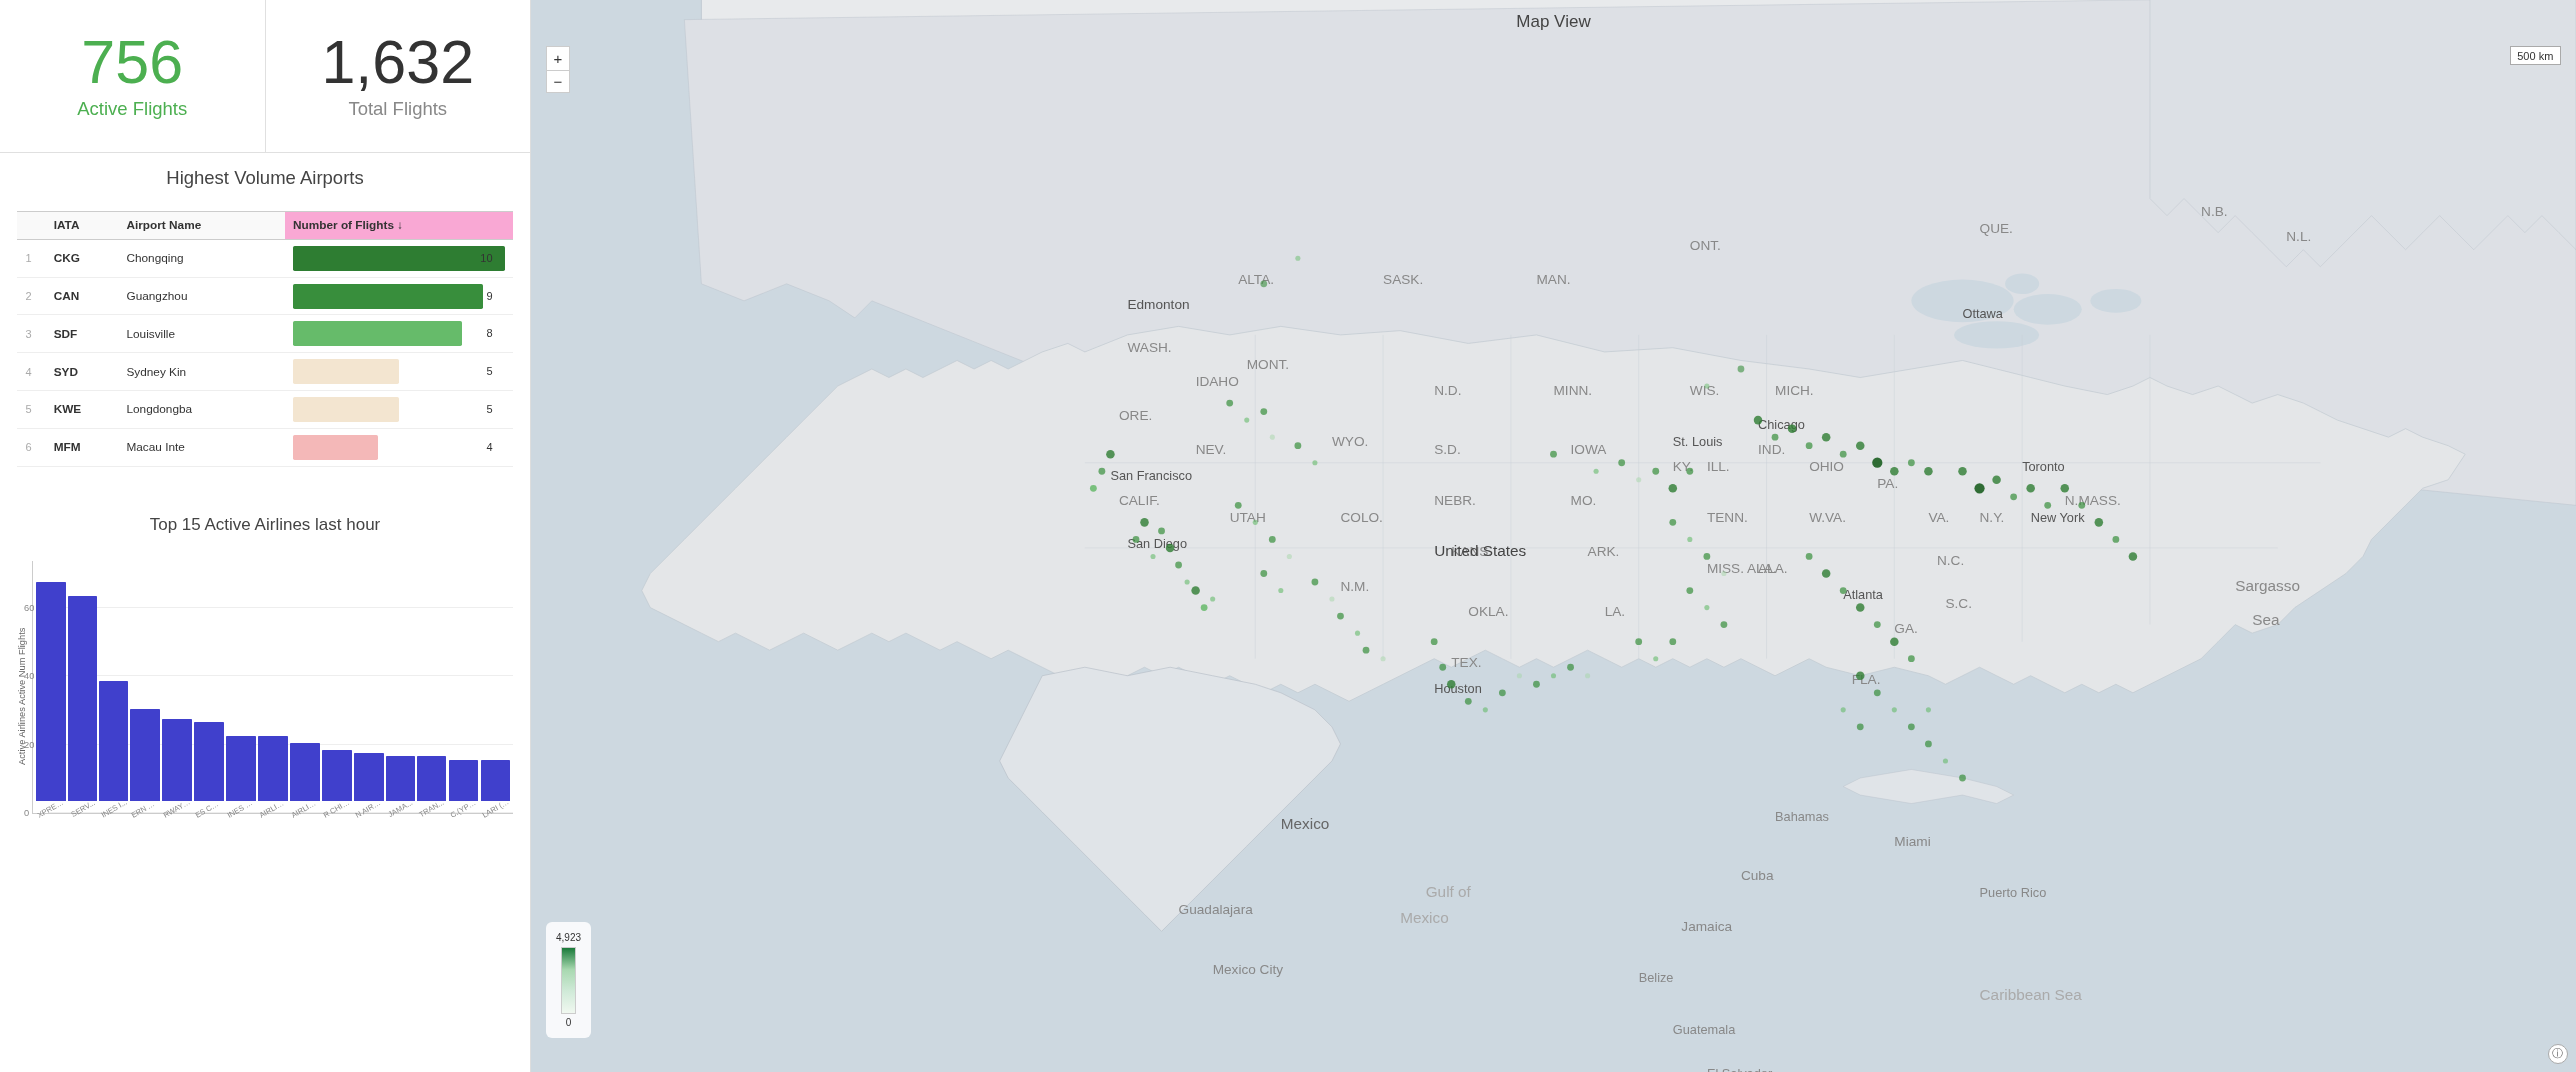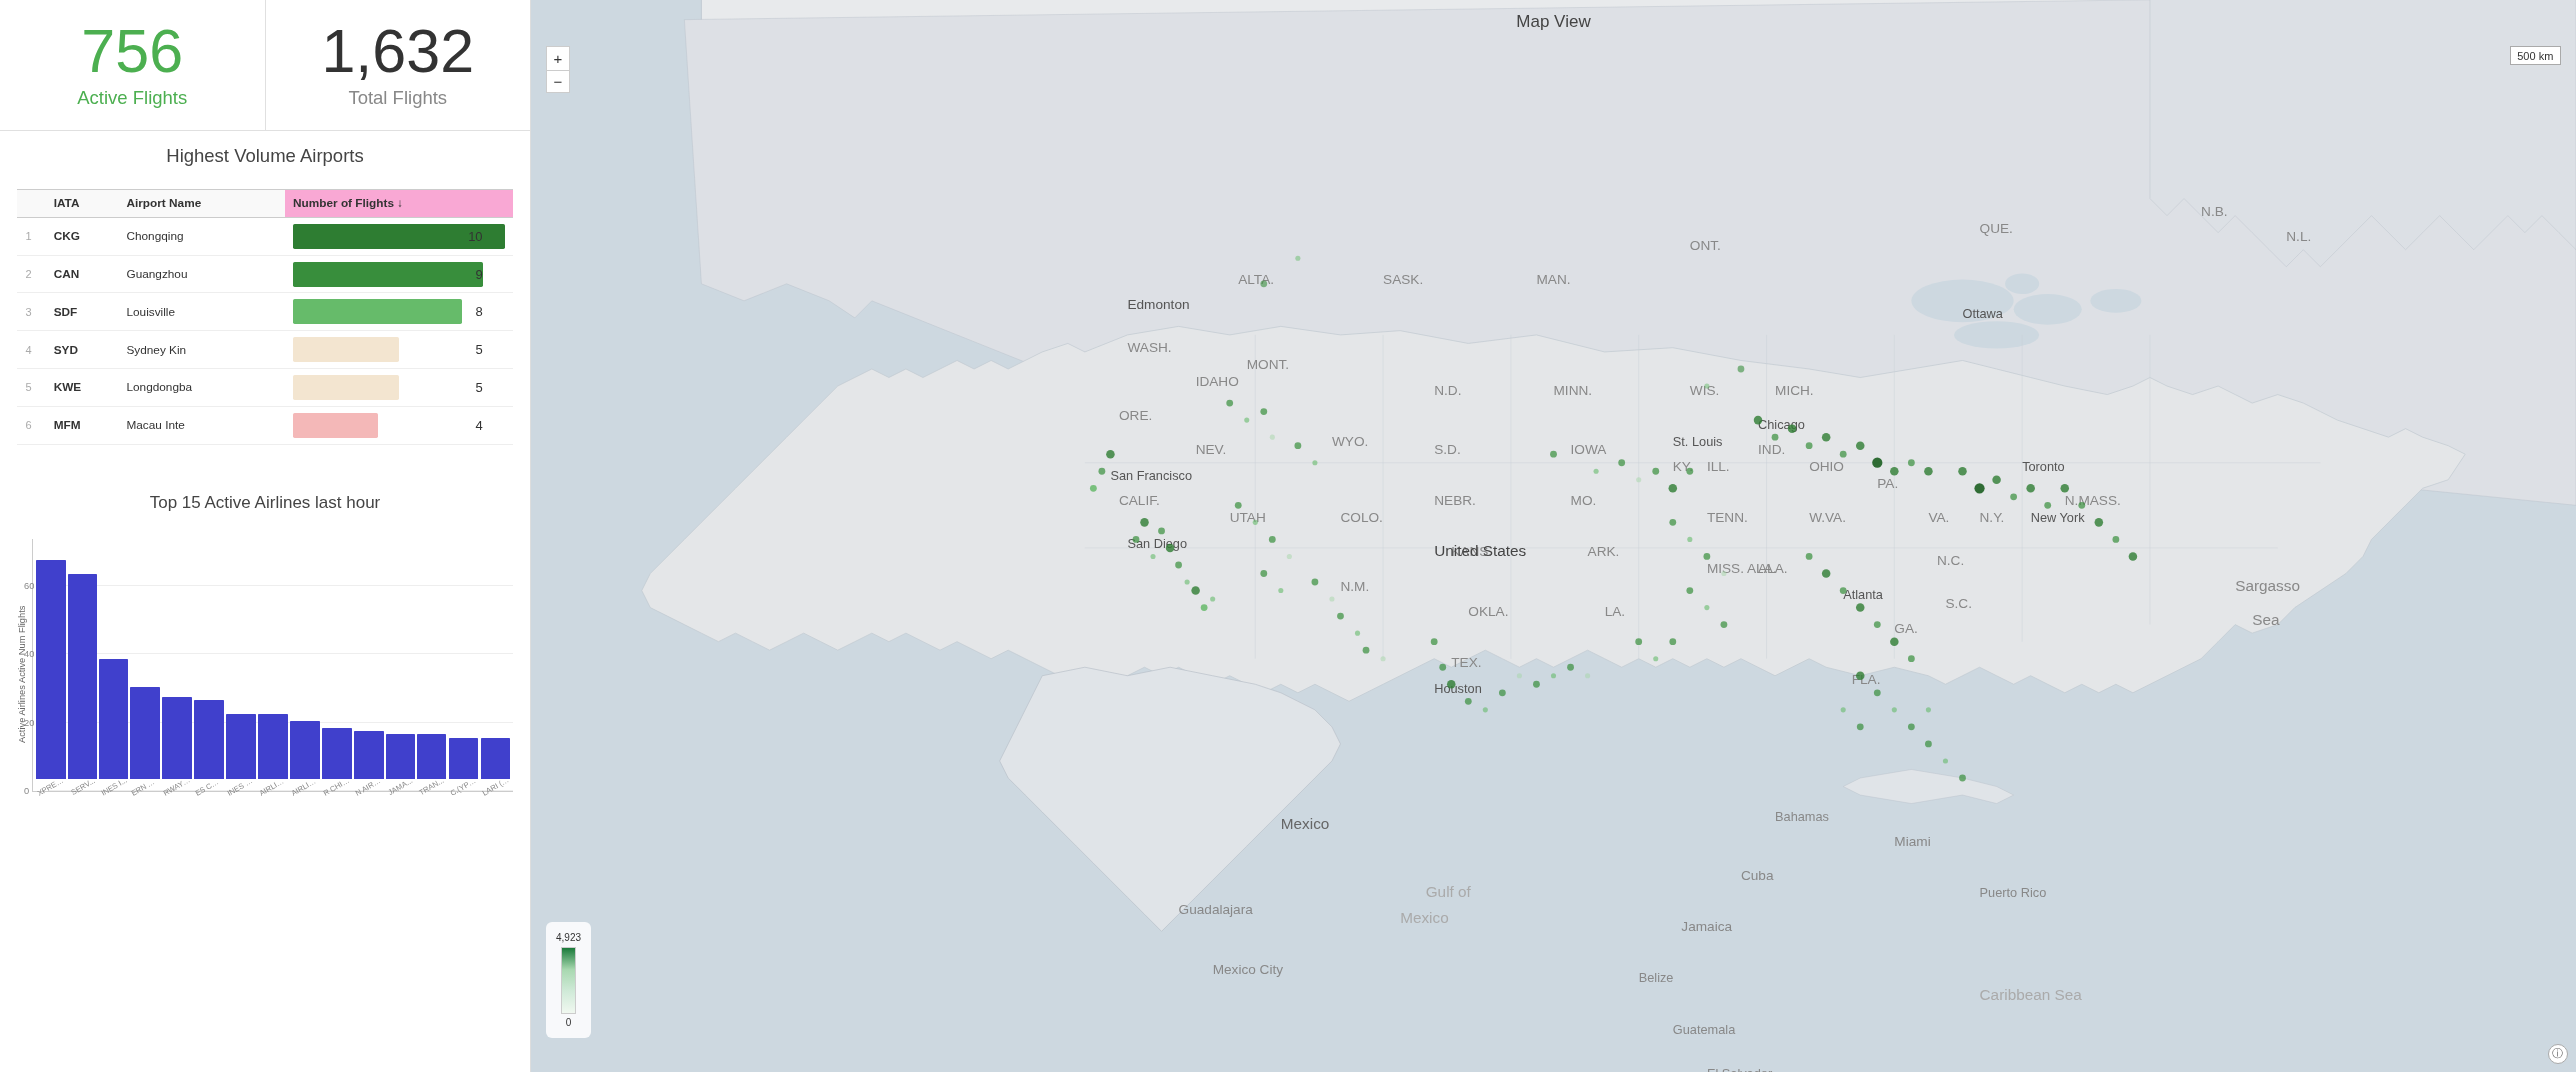--- a/index.html
+++ b/index.html
@@ -21,21 +21,21 @@
       flex-direction: column;
       border-right: 0.8px solid #ddd;
       height: 1072px;
       overflow: hidden;
     }
 
     
     .stats-row {
       display: flex;
       border-bottom: 0.8px solid #e0e0e0;
-      height: 131px;
+      height: 153px;
     }
     .stat-box {
       flex: 1;
       display: flex;
       flex-direction: column;
       align-items: center;
       justify-content: center;
       padding: 17px;
     }
     .stat-box:first-child {
@@ -122,22 +122,22 @@
     }
     .bar-bg {
       position: absolute;
       top: 0; left: 0; bottom: 0;
       border-radius: 1.7px;
     }
     .bar-value {
       position: relative;
       z-index: 2;
       text-align: right;
-      padding-right: 22px;
-      font-size: 13px;
+      padding-right: 12px;
+      font-size: 11px;
       color: #333;
       line-height: 25px;
     }
     .td-bar-wrapper {
       position: relative;
       height: 25px;
     }
 
     
     .chart-section {

